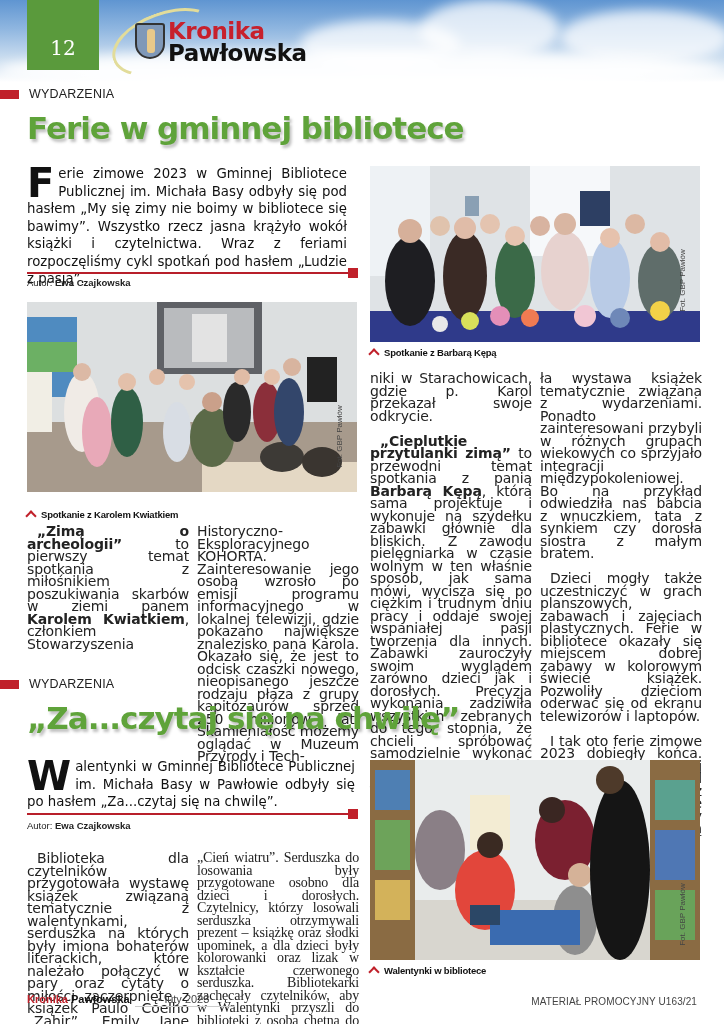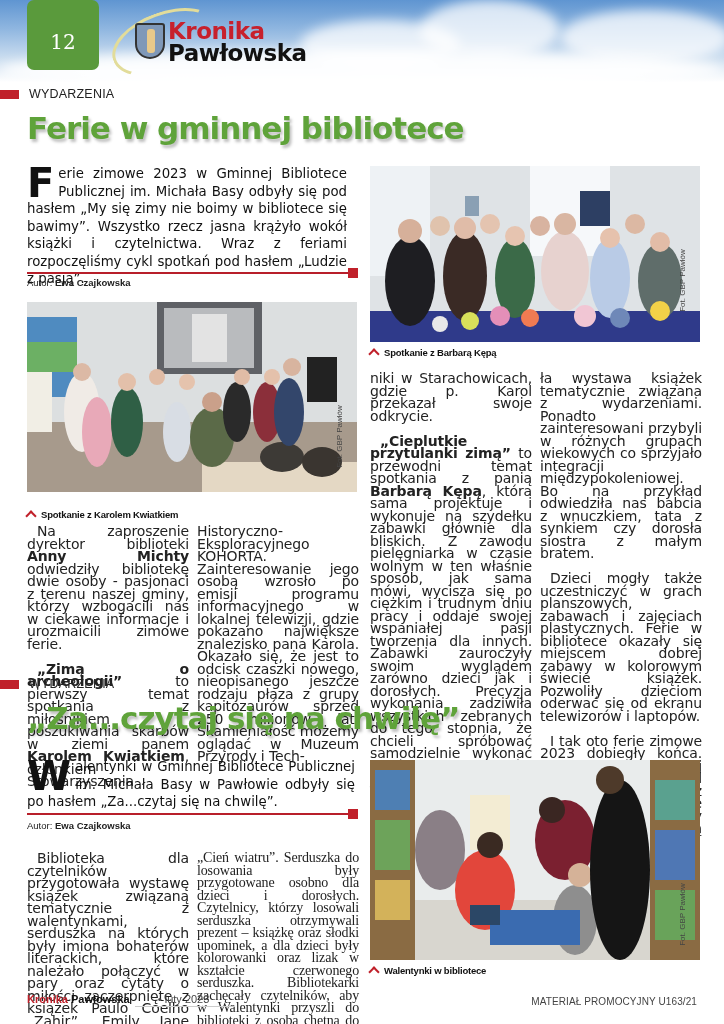--- a/index.html
+++ b/index.html
@@ -5,21 +5,21 @@
   * { box-sizing: border-box; margin: 0; padding: 0; }
   html, body { width: 724px; height: 1024px; background: #ffffff; overflow: hidden; }
   body { position: relative; font-family: "DejaVu Sans", sans-serif; color: #222; }
 
   
   .header { position: absolute; left: 0; top: 0; width: 724px; height: 82px;
     background: linear-gradient(180deg, #5f95d1 0%, #8fb6e0 35%, #c9dcef 70%, #ffffff 100%); overflow: hidden; }
   .cloud { position: absolute; border-radius: 50%; background: rgba(255,255,255,0.75); filter: blur(6px); }
   .page-num { position: absolute; left: 27px; top: 0; width: 72px; height: 70px; background: #5a9a3c;
     color: #fff; font-family: "DejaVu Serif", serif; font-size: 20px; display: flex; align-items: flex-end;
-    justify-content: center; padding-bottom: 16px; border-radius: 7px; }
+    justify-content: center; padding-bottom: 10px; }
   .logo { position: absolute; left: 110px; top: 8px; width: 220px; height: 62px; }
   .logo-arc { position: absolute; left: 0; top: 4px; width: 110px; height: 60px; border: 3px solid #e2dc9a;
     border-radius: 50%; border-right-color: transparent; border-bottom-color: transparent; transform: rotate(-20deg); }
   .shield { position: absolute; left: 25px; top: 15px; width: 30px; height: 36px; background: #7f98b8;
     border: 2px solid #333; border-radius: 3px 3px 15px 15px; }
   .shield::after { content: ""; position: absolute; left: 10px; top: 4px; width: 8px; height: 24px;
     background: #e8c98a; border-radius: 3px; }
   .logo-k { position: absolute; left: 58px; top: 12px; font-family: "DejaVu Sans", sans-serif; font-weight: 900;
     font-size: 23px; color: #c7202c; letter-spacing: -0.5px; line-height: 1; }
   .logo-p { position: absolute; left: 58px; top: 34px; font-family: "DejaVu Sans", sans-serif; font-weight: 900;
@@ -169,21 +169,20 @@
     <circle cx="265" cy="65" r="9" fill="#d8b49f"></circle>
   </svg>
   <div class="credit" style="top:130px;">Fot. GBP Pawłów</div>
 </div>
 <div class="caption" style="left:27px;top:496px;margin-top:12px;">
   <span class="chev"></span>
   <span>Spotkanie z Karolem Kwiatkiem</span>
 </div>
 
 <div class="col" style="left:27px;top:525px;">
-  <p><span>Na zaproszenie dyrektor biblioteki </span><b>Anny Michty</b><span> odwiedziły bibliotekę dwie osoby - pasjonaci z terenu naszej gminy, którzy wzbogacili nas w ciekawe informacje i urozmaicili zimowe ferie.</span></p>
   <p><b>„Zimą o archeologii”</b><span> to pierwszy temat spotkania z miłośnikiem poszukiwania skarbów w ziemi panem </span><b>Karolem Kwiatkiem</b><span>, członkiem Stowarzyszenia</span></p>
 </div>
 <div class="col" style="left:197px;top:525px;">
   <p class="noind">Historyczno-Eksploracyjnego KOHORTA. Zainteresowanie jego osobą wzrosło po emisji programu informacyjnego w lokalnej telewizji, gdzie pokazano największe znalezisko pana Karola. Okazało się, że jest to odcisk czaszki nowego, nieopisanego jeszcze rodzaju płaza z grupy kapitozaurów sprzed 250 milionów lat. Skamieniałość możemy oglądać w Muzeum Przyrody i Tech-</p>
 </div>
 <div class="col" style="left:370px;top:372px;">
   <p class="noind">niki w Starachowicach, gdzie p. Karol przekazał swoje odkrycie.</p>
   <p><b>„Cieplutkie przytulanki zimą”</b><span> to przewodni temat spotkania z panią </span><b>Barbarą Kępą</b><span>, która sama projektuje i wykonuje na szydełku zabawki głównie dla bliskich. Z zawodu pielęgniarka w czasie wolnym w ten właśnie sposób, jak sama mówi, wycisza się po ciężkim i trudnym dniu pracy i oddaje swojej wspaniałej pasji tworzenia dla innych. Zabawki zauroczyły swoim wyglądem zarówno dzieci jak i dorosłych. Precyzja wykonania zadziwiła wszystkich zebranych do tego stopnia, że chcieli spróbować samodzielnie wykonać choć parę splotów szydełkowych. Trudność ich wykonania tym bardziej uświadomiła zebranym, że nie jest łatwo zrobić coś tak pięknego własnoręcznie.</span></p>
   <p>Obu spotkaniom towarzyszy-</p>
 </div>

